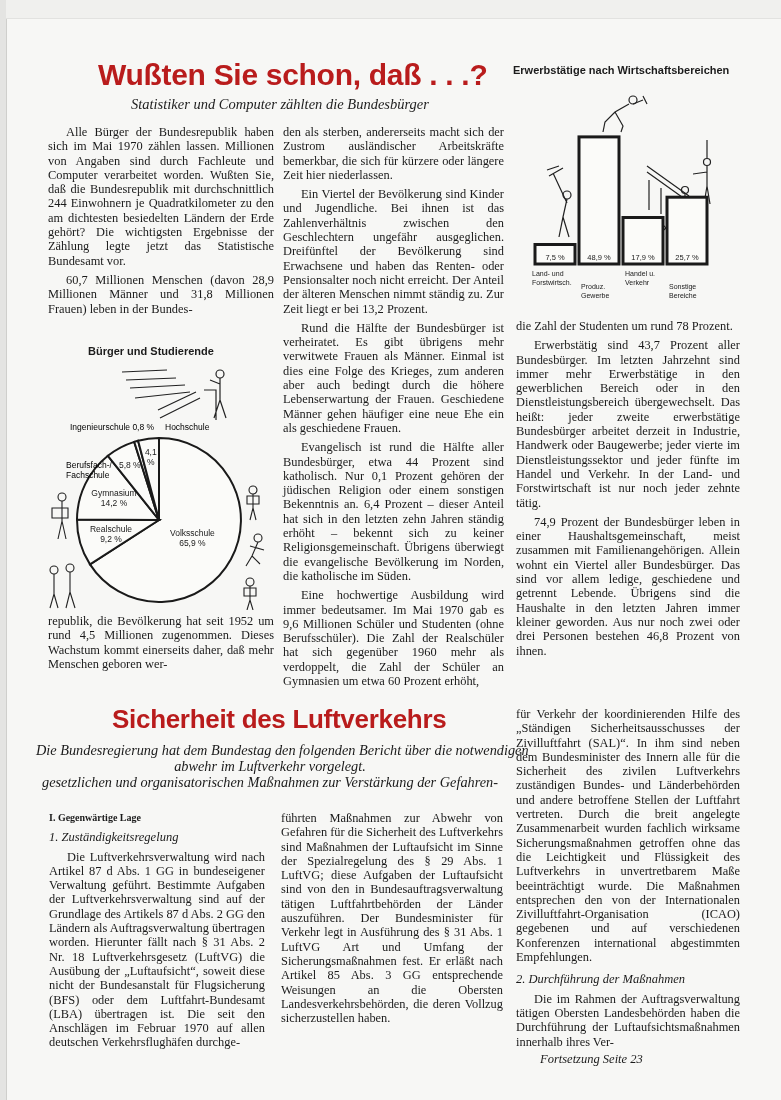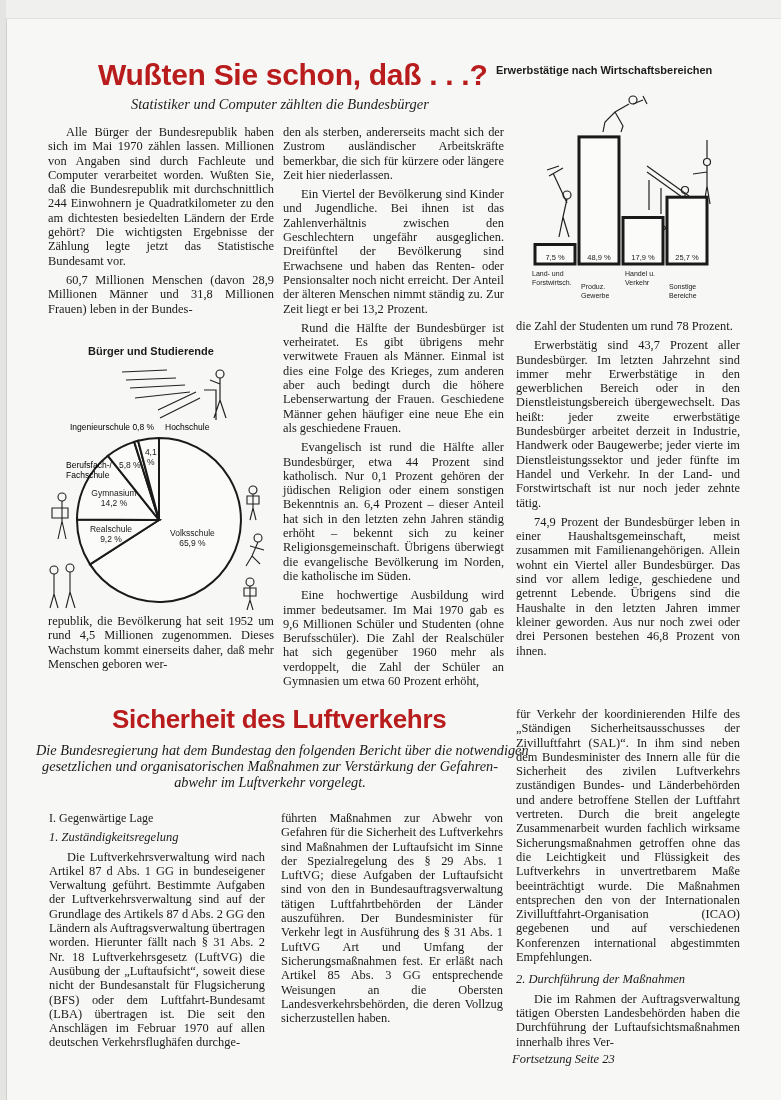--- a/index.html
+++ b/index.html
@@ -12,21 +12,21 @@
   .page-edge { position:absolute; left:0; top:0; width:6px; height:1100px; background:#e4e4e2; border-right:1px solid #cfcfcc; }
   .top-band { position:absolute; left:6px; top:0; right:0; height:18px; background:#f0f0ee; border-bottom:1px solid #e2e2e0; }
 
   .h1 { position:absolute; font-family:"Liberation Sans",sans-serif; font-weight:bold; color:#b91c1c; letter-spacing:-0.3px; white-space:nowrap; }
   .sub { position:absolute; font-family:"Liberation Serif",serif; font-style:italic; color:#222; white-space:nowrap; }
 
   .col { position:absolute; font-family:"Liberation Serif",serif; font-size:12.4px; line-height:14.3px; text-align:justify; hyphens:manual; }
   .col p { margin:0 0 5px 0; text-indent:18px; }
   .col p.noind { text-indent:0; }
 
-  .sec-head { font-family:"Liberation Serif",serif; font-weight:normal; font-size:12px; margin:0 0 8px 0; text-indent:0 !important; }
+  .sec-head { font-family:"Liberation Serif",serif; font-weight:bold; font-size:10px; margin:0 0 8px 0; text-indent:0 !important; }
   .sub-head { font-family:"Liberation Serif",serif; font-style:italic; font-size:12.5px; margin:0 0 4px 0; text-indent:0 !important; }
 
   .chart-title { position:absolute; font-family:"Liberation Sans",sans-serif; font-weight:bold; font-size:11px; color:#1c1c1c; white-space:nowrap; }
   svg text { font-family:"Liberation Sans",sans-serif; }
   .footer-note { position:absolute; font-family:"Liberation Serif",serif; font-style:italic; font-size:12.5px; }
 </style>
 </head>
 <body>
 
 <div class="page-edge"></div>
@@ -100,21 +100,21 @@
 </div>
 
 <div class="col" style="left:283px; top:125px; width:221px;">
   <p class="noind">den als sterben, andererseits macht sich der Zustrom ausländischer Arbeitskräfte bemerkbar, die sich für kürzere oder längere Zeit hier niederlassen.</p>
   <p>Ein Viertel der Bevölkerung sind Kinder und Jugendliche. Bei ihnen ist das Zahlenverhältnis zwischen den Geschlechtern ungefähr ausgeglichen. Dreifünftel der Bevölkerung sind Erwachsene und haben das Renten- oder Pensionsalter noch nicht erreicht. Der Anteil der älteren Menschen nimmt ständig zu. Zur Zeit liegt er bei 13,2 Prozent.</p>
   <p>Rund die Hälfte der Bundesbürger ist verheiratet. Es gibt übrigens mehr verwitwete Frauen als Männer. Einmal ist dies eine Folge des Krieges, zum anderen aber auch bedingt durch die höhere Lebenserwartung der Frauen. Geschiedene Männer gehen häufiger eine neue Ehe ein als geschiedene Frauen.</p>
   <p>Evangelisch ist rund die Hälfte aller Bundesbürger, etwa 44 Prozent sind katholisch. Nur 0,1 Prozent gehören der jüdischen Religion oder einem sonstigen Bekenntnis an. 6,4 Prozent – dieser Anteil hat sich in den letzten zehn Jahren ständig erhöht – bekennt sich zu keiner Religionsgemeinschaft. Übrigens überwiegt die evangelische Bevölkerung im Norden, die katholische im Süden.</p>
   <p>Eine hochwertige Ausbildung wird immer bedeutsamer. Im Mai 1970 gab es 9,6 Millionen Schüler und Studenten (ohne Berufsschüler). Die Zahl der Realschüler hat sich gegenüber 1960 mehr als verdoppelt, die Zahl der Schüler an Gymnasien um etwa 60 Prozent erhöht,</p>
 </div>
 
-<div class="chart-title" style="left:496px; top:64px;">Erwerbstätige nach Wirtschaftsbereichen</div>
+<div class="chart-title" style="left:513px; top:64px;">Erwerbstätige nach Wirtschaftsbereichen</div>
 <svg id="bars" style="position:absolute; left:525px; top:80px;" width="210" height="225">
   <g stroke="#222" stroke-width="1.2" fill="none">
     <g>
       <circle cx="42" cy="115" r="4"></circle>
         <path d="M42 119 l-4 18 l-4 20 M38 137 l6 20 M42 123 l-14 -30 M22 90 l12 -4 M24 96 l14 -8"></path>
     </g>
     <g>
       <circle cx="108" cy="20" r="4"></circle>
         <path d="M104 24 l-14 8 l-10 10 l-2 10 M90 32 l8 14 l-2 6 M108 24 l10 -4 M118 16 l4 8"></path>
     </g>
@@ -153,33 +153,33 @@
 
 <div class="col" style="left:516px; top:319px; width:224px;">
   <p class="noind">die Zahl der Studenten um rund 78 Prozent.</p>
   <p>Erwerbstätig sind 43,7 Prozent aller Bundesbürger. Im letzten Jahrzehnt sind immer mehr Erwerbstätige in den gewerblichen Bereich oder in den Dienstleistungsbereich übergewechselt. Das heißt: jeder zweite erwerbstätige Bundesbürger arbeitet derzeit in Industrie, Handwerk oder Baugewerbe; jeder vierte im Dienstleistungssektor und jeder fünfte im Handel und Verkehr. In der Land- und Forstwirtschaft ist nur noch jeder zehnte tätig.</p>
   <p>74,9 Prozent der Bundesbürger leben in einer Haushaltsgemeinschaft, meist zusammen mit Familienangehörigen. Allein wohnt ein Viertel aller Bundesbürger. Das sind vor allem ledige, geschiedene und getrennt Lebende. Übrigens sind die Haushalte in den letzten Jahren immer kleiner geworden. Aus nur noch zwei oder drei Personen bestehen 46,8 Prozent von ihnen.</p>
 </div>
 
 <div class="h1" style="left:92px; top:704px; font-size:26px;margin-left:20px;">Sicherheit des Luftverkehrs</div>
 <div style="position:absolute; left:36px; top:742px; width:468px; text-align:center; font-family:'Liberation Serif',serif; font-style:italic; font-size:14.3px; line-height:16px;">
   <div style="white-space:nowrap;">Die Bundesregierung hat dem Bundestag den folgenden Bericht über die notwendigen</div>
+  <div style="white-space:nowrap;">abwehr im Luftverkehr vorgelegt.</div>
   <div style="white-space:nowrap;">gesetzlichen und organisatorischen Maßnahmen zur Verstärkung der Gefahren-</div>
-  <div style="white-space:nowrap;">abwehr im Luftverkehr vorgelegt.</div>
 </div>
 
 <div class="col" style="left:49px; top:811px; width:216px;">
   <p class="sec-head">I. Gegenwärtige Lage</p>
   <p class="sub-head">1. Zuständigkeitsregelung</p>
   <p>Die Luftverkehrsverwaltung wird nach Artikel 87 d Abs. 1 GG in bundeseigener Verwaltung geführt. Bestimmte Aufgaben der Luftverkehrsverwaltung sind auf der Grundlage des Artikels 87 d Abs. 2 GG den Ländern als Auftragsverwaltung übertragen worden. Hierunter fällt nach § 31 Abs. 2 Nr. 18 Luftverkehrsgesetz (LuftVG) die Ausübung der „Luftaufsicht“, soweit diese nicht der Bundesanstalt für Flugsicherung (BFS) oder dem Luftfahrt-Bundesamt (LBA) übertragen ist. Die seit den Anschlägen im Februar 1970 auf allen deutschen Verkehrsflughäfen durchge-</p>
 </div>
 
 <div class="col" style="left:281px; top:811px; width:222px;">
   <p class="noind">führten Maßnahmen zur Abwehr von Gefahren für die Sicherheit des Luftverkehrs sind Maßnahmen der Luftaufsicht im Sinne der Spezialregelung des § 29 Abs. 1 LuftVG; diese Aufgaben der Luftaufsicht sind von den in Bundesauftragsverwaltung tätigen Luftfahrtbehörden der Länder auszuführen. Der Bundesminister für Verkehr legt in Ausführung des § 31 Abs. 1 LuftVG Art und Umfang der Sicherungsmaßnahmen fest. Er erläßt nach Artikel 85 Abs. 3 GG entsprechende Weisungen an die Obersten Landesverkehrsbehörden, die deren Vollzug sicherzustellen haben.</p>
 </div>
 
 <div class="col" style="left:516px; top:707px; width:224px;">
   <p class="noind">für Verkehr der koordinierenden Hilfe des „Ständigen Sicherheitsausschusses der Zivilluftfahrt (SAL)“. In ihm sind neben dem Bundesminister des Innern alle für die Sicherheit des zivilen Luftverkehrs zuständigen Bundes- und Länderbehörden und andere betroffene Stellen der Luftfahrt vertreten. Durch die breit angelegte Zusammenarbeit wurden fachlich wirksame Sicherungsmaßnahmen getroffen ohne das die Leichtigkeit und Flüssigkeit des Luftverkehrs in unvertretbarem Maße beeinträchtigt wurde. Die Maßnahmen entsprechen den von der Internationalen Zivilluftfahrt-Organisation (ICAO) gegebenen und auf verschiedenen Konferenzen international abgestimmten Empfehlungen.</p>
   <p class="sub-head" style="margin-top:8px;">2. Durchführung der Maßnahmen</p>
   <p>Die im Rahmen der Auftragsverwaltung tätigen Obersten Landesbehörden haben die Durchführung der Luftaufsichtsmaßnahmen innerhalb ihres Ver-</p>
 </div>
 
-<div class="footer-note" style="left:512px; top:1052px;">Fortsetzung Seite 23</div>
+<div class="footer-note" style="left:540px; top:1052px;">Fortsetzung Seite 23</div>
 
 </body></html>

